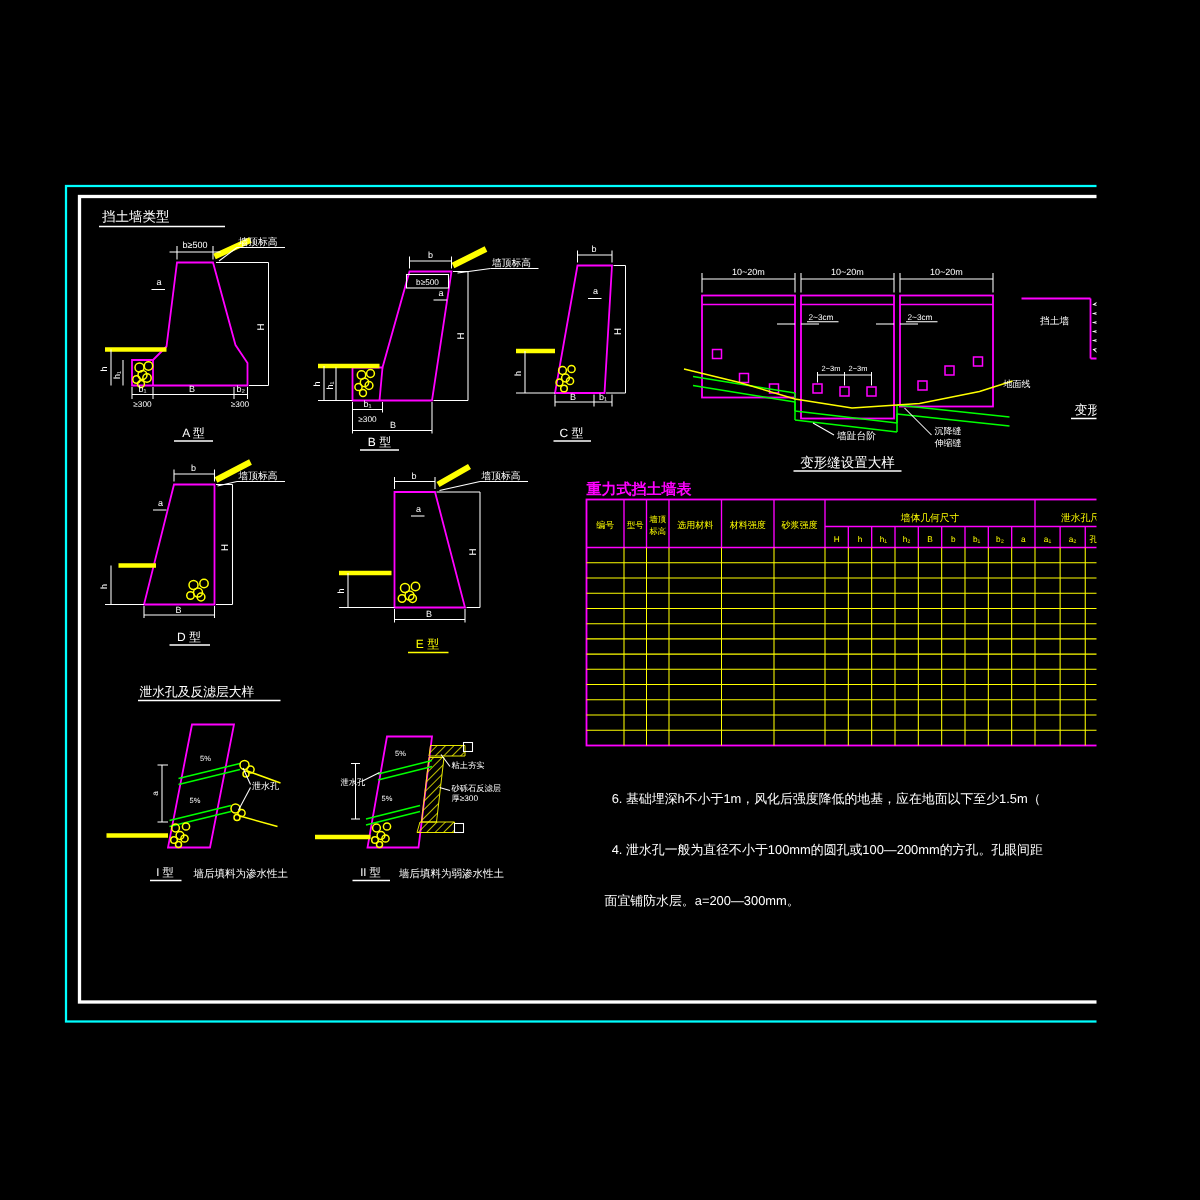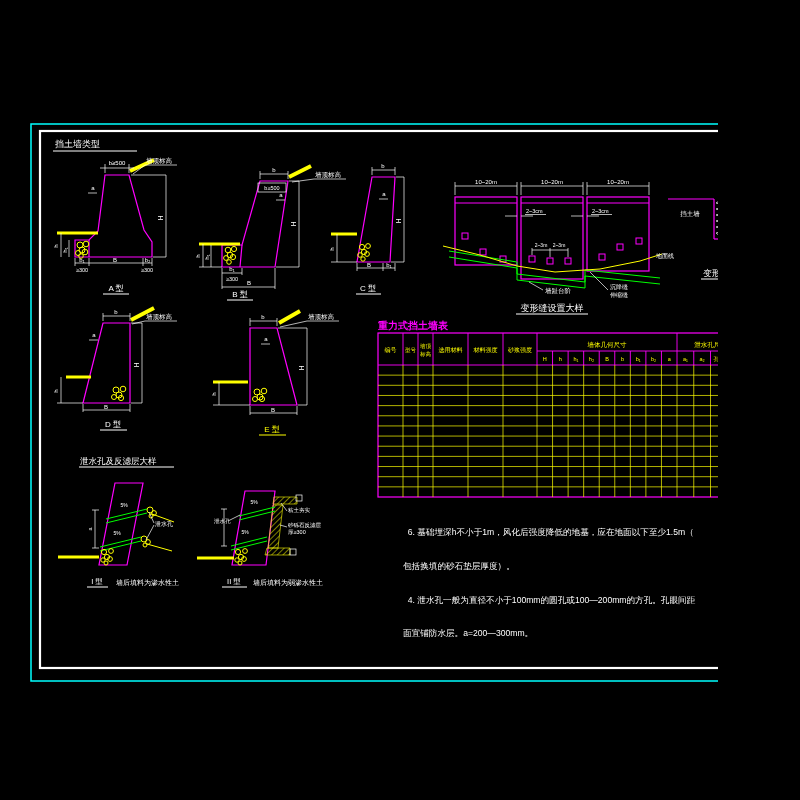--- a/index.html
+++ b/index.html
@@ -1,16 +1,16 @@
 <!DOCTYPE html>
 <html><head>
 <meta charset="utf-8">
 <style>
   html,body{margin:0;padding:0;background:#000;}
-  .canvas{position:relative;width:718px;height:800px;background:#000;overflow:hidden;}
+  .canvas{position:relative;width:718px;height:800px;background:#000;overflow:hidden;padding-left:13px;}
   svg text{font-family:"Liberation Sans",sans-serif;}
   .tw{fill:#fff}.ty{fill:#ff0}.tm{fill:#f0f;font-weight:bold}
   .f5{font-size:5px}.f55{font-size:5.5px}.f6{font-size:6px}.f65{font-size:6.5px}
   .f7{font-size:7px}.f75{font-size:7.5px}.f8{font-size:8px}.f85{font-size:8.5px}
   .f9{font-size:9px}.f10{font-size:10px}
   .mid{text-anchor:middle}
   .sm{stroke:#f0f;fill:none;stroke-width:1.2}
   .smt{stroke:#f0f;fill:none;stroke-width:1}
   .sw{stroke:#fff;fill:none;stroke-width:0.7}
   .swk{stroke:#fff;fill:none;stroke-width:1}
@@ -500,20 +500,19 @@
       <text x="234" y="584" class="tw f75 mid">II 型</text>
       <line class="swk" x1="222" y1="587" x2="247" y2="587"></line>
       <text x="253" y="584.5" class="tw f7">墙后填料为弱渗水性土</text>
     </g>
   </g>
 </svg>
 
 
 <div class="notes">
   <div>  6. 基础埋深h不小于1m，风化后强度降低的地基，应在地面以下至少1.5m（</div>
-  <div>包括换填的砂石垫层厚度）。</div>
   <div>  4. 泄水孔一般为直径不小于100mm的圆孔或100—200mm的方孔。孔眼间距</div>
   <div>面宜铺防水层。a=200—300mm。</div>
   
   
   
 </div>
 </div>
 
 </body></html>

